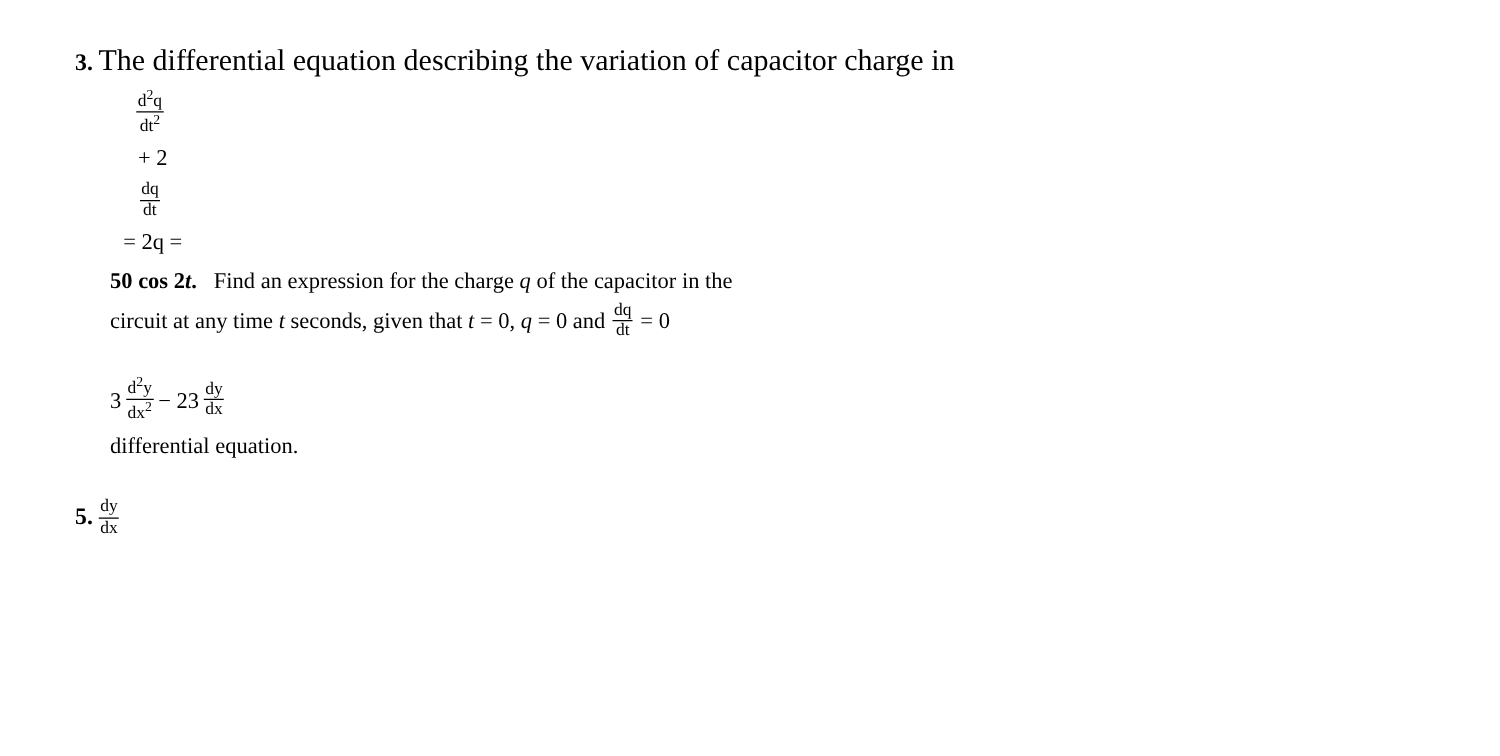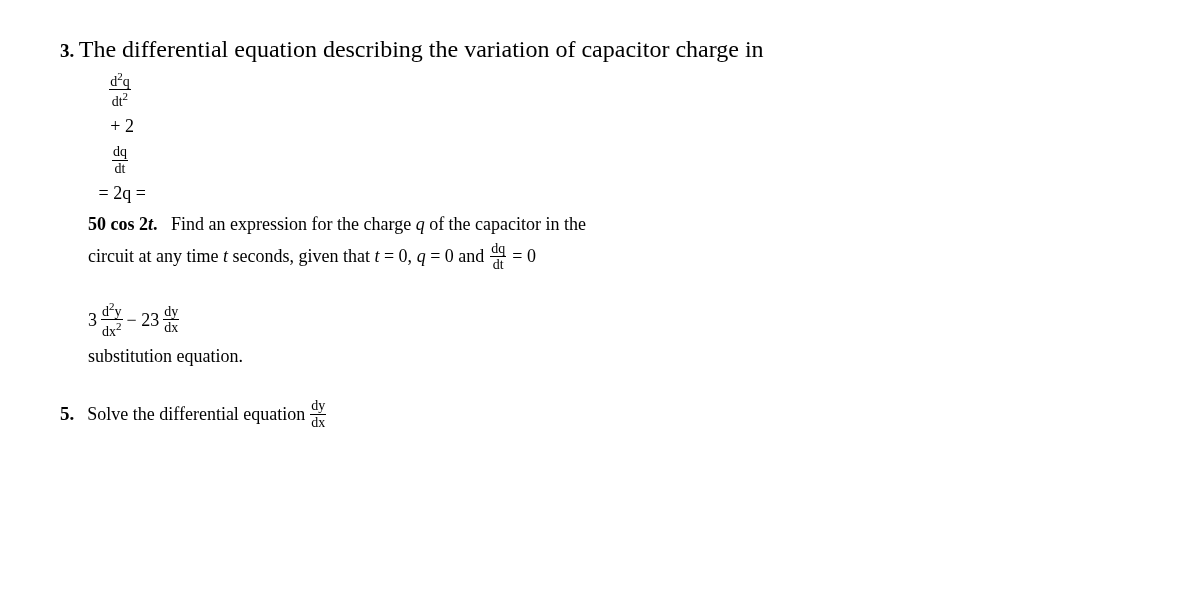--- a/index.html
+++ b/index.html
@@ -122,28 +122,27 @@
         <span class="num">d<sup>2</sup>y</span>
         <span class="den">dx<sup>2</sup></span>
       </span>
       <span>−&nbsp;23</span>
       <span class="inline-frac">
         <span class="num">dy</span>
         <span class="den">dx</span>
       </span>
     </div>
     <div class="problem-row" style="padding-left: 28px;">
-      <span>substitution equation.</span>
+      <span>differential equation.</span>
     </div>
   </div>
 
   <div class="problem" style="margin-bottom: 0;">
     <div class="problem-row" style="display: flex; align-items: center; gap: 4px;">
       <span class="problem-number">5.</span>
-      <span>&nbsp; Solve the differential equation</span>
       <span class="inline-frac">
         <span class="num">dy</span>
         <span class="den">dx</span>
       </span>
     </div>
   </div>
 
 </div>
 
 </body></html>

